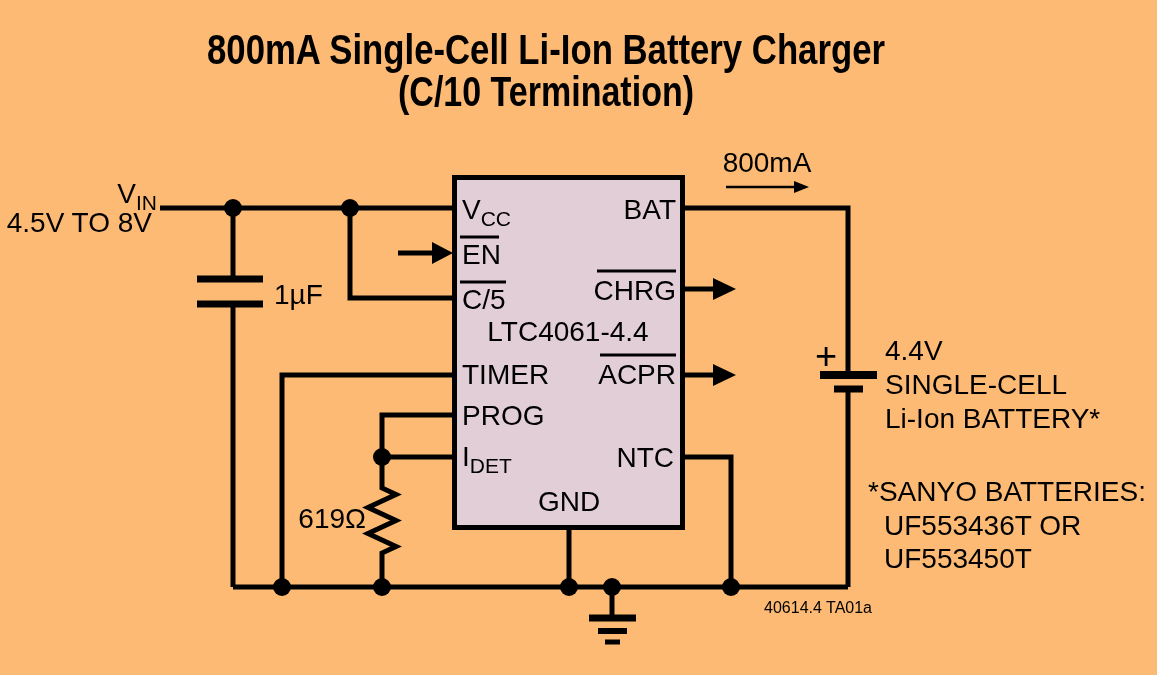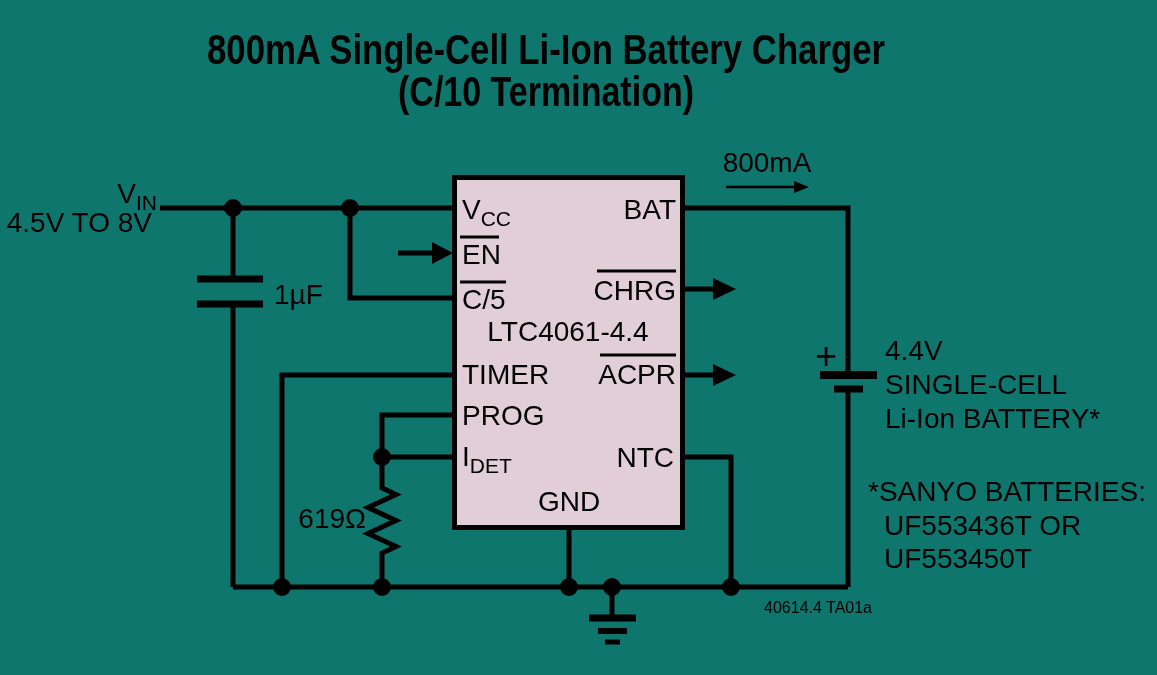--- a/index.html
+++ b/index.html
@@ -1,20 +1,20 @@
 <!DOCTYPE html>
 <html><head>
 <meta charset="utf-8">
 <style>
   html, body { margin: 0; padding: 0; background: #ffffff; }
   .stage {
     position: relative;
     width: 1157px;
     height: 675px;
-    background: #0f766e;
+    background: #fdba74;
     overflow: hidden;
   }
   svg { display: block; }
   text, tspan {
     font-family: "Liberation Sans", "DejaVu Sans", sans-serif;
     fill: #000000;
   }
   .t-title  { font-size: 42px; font-weight: bold; }
   .t-label  { font-size: 28px; }
   .t-sub    { font-size: 21px; }

